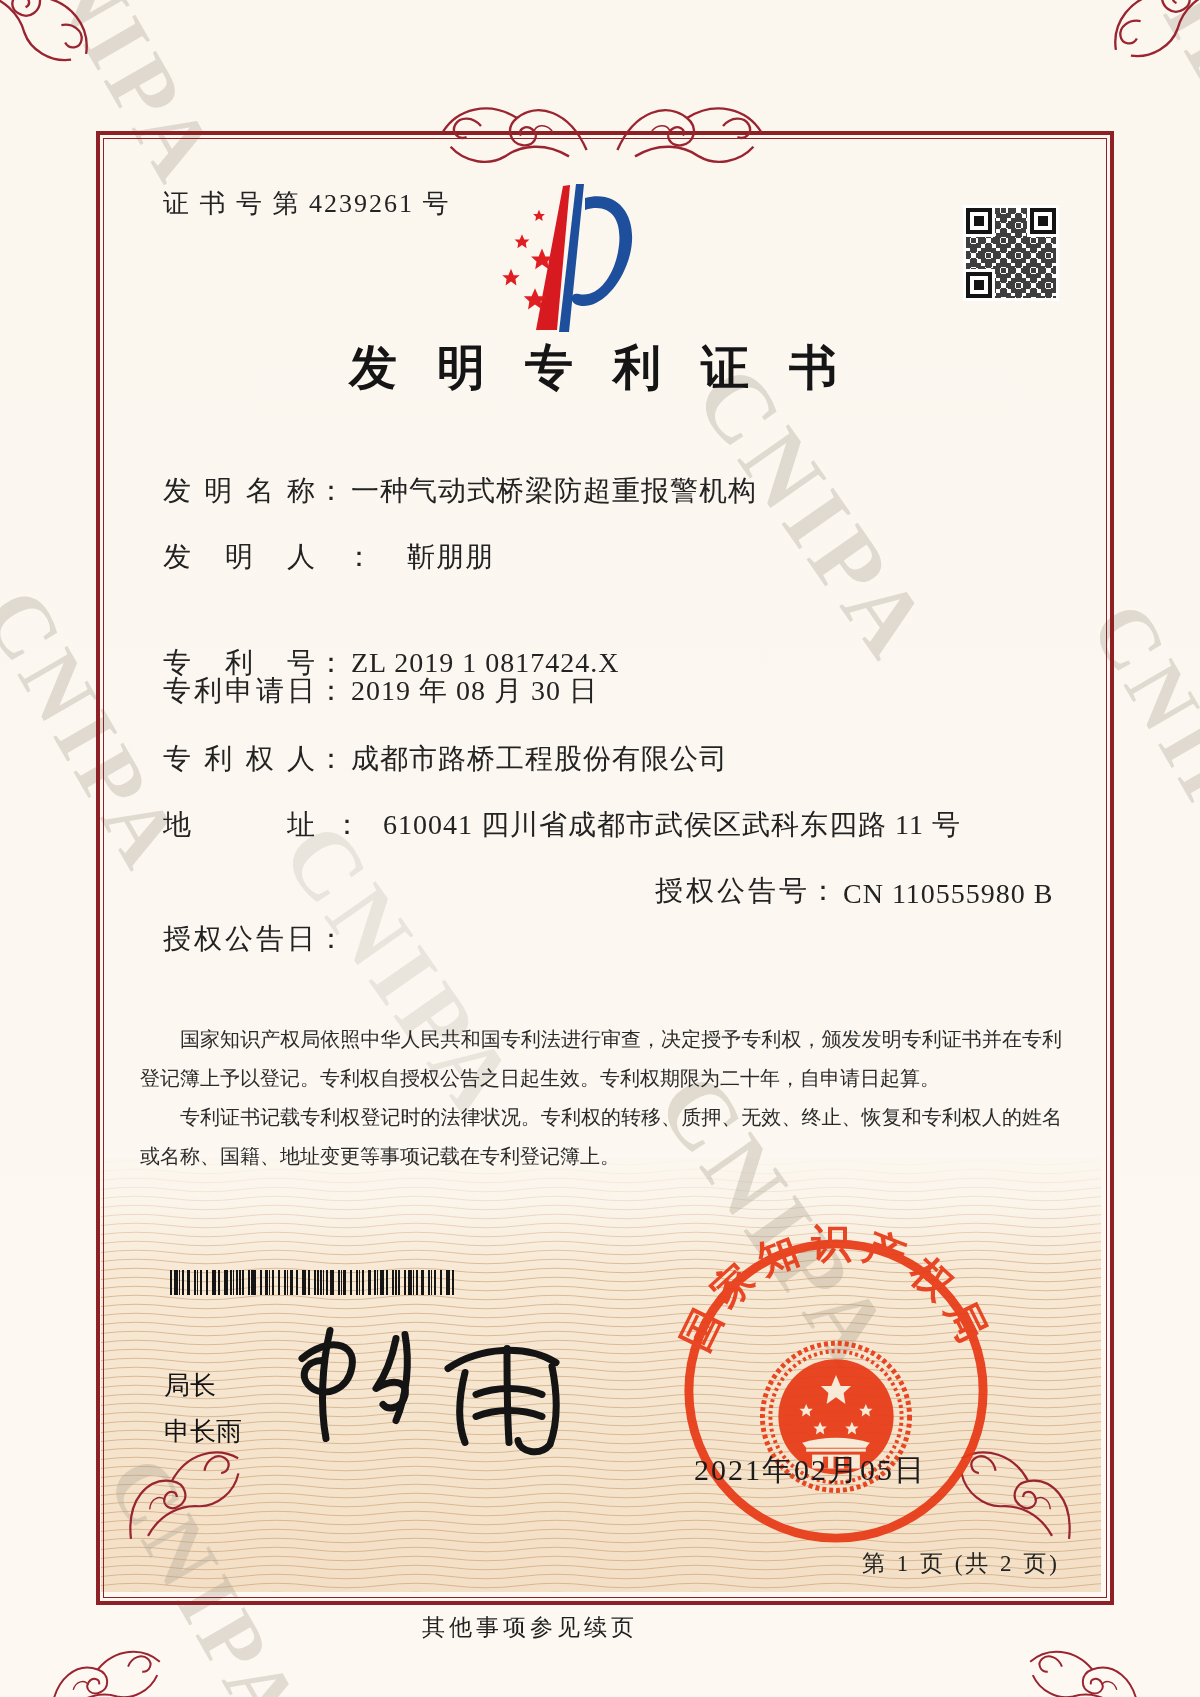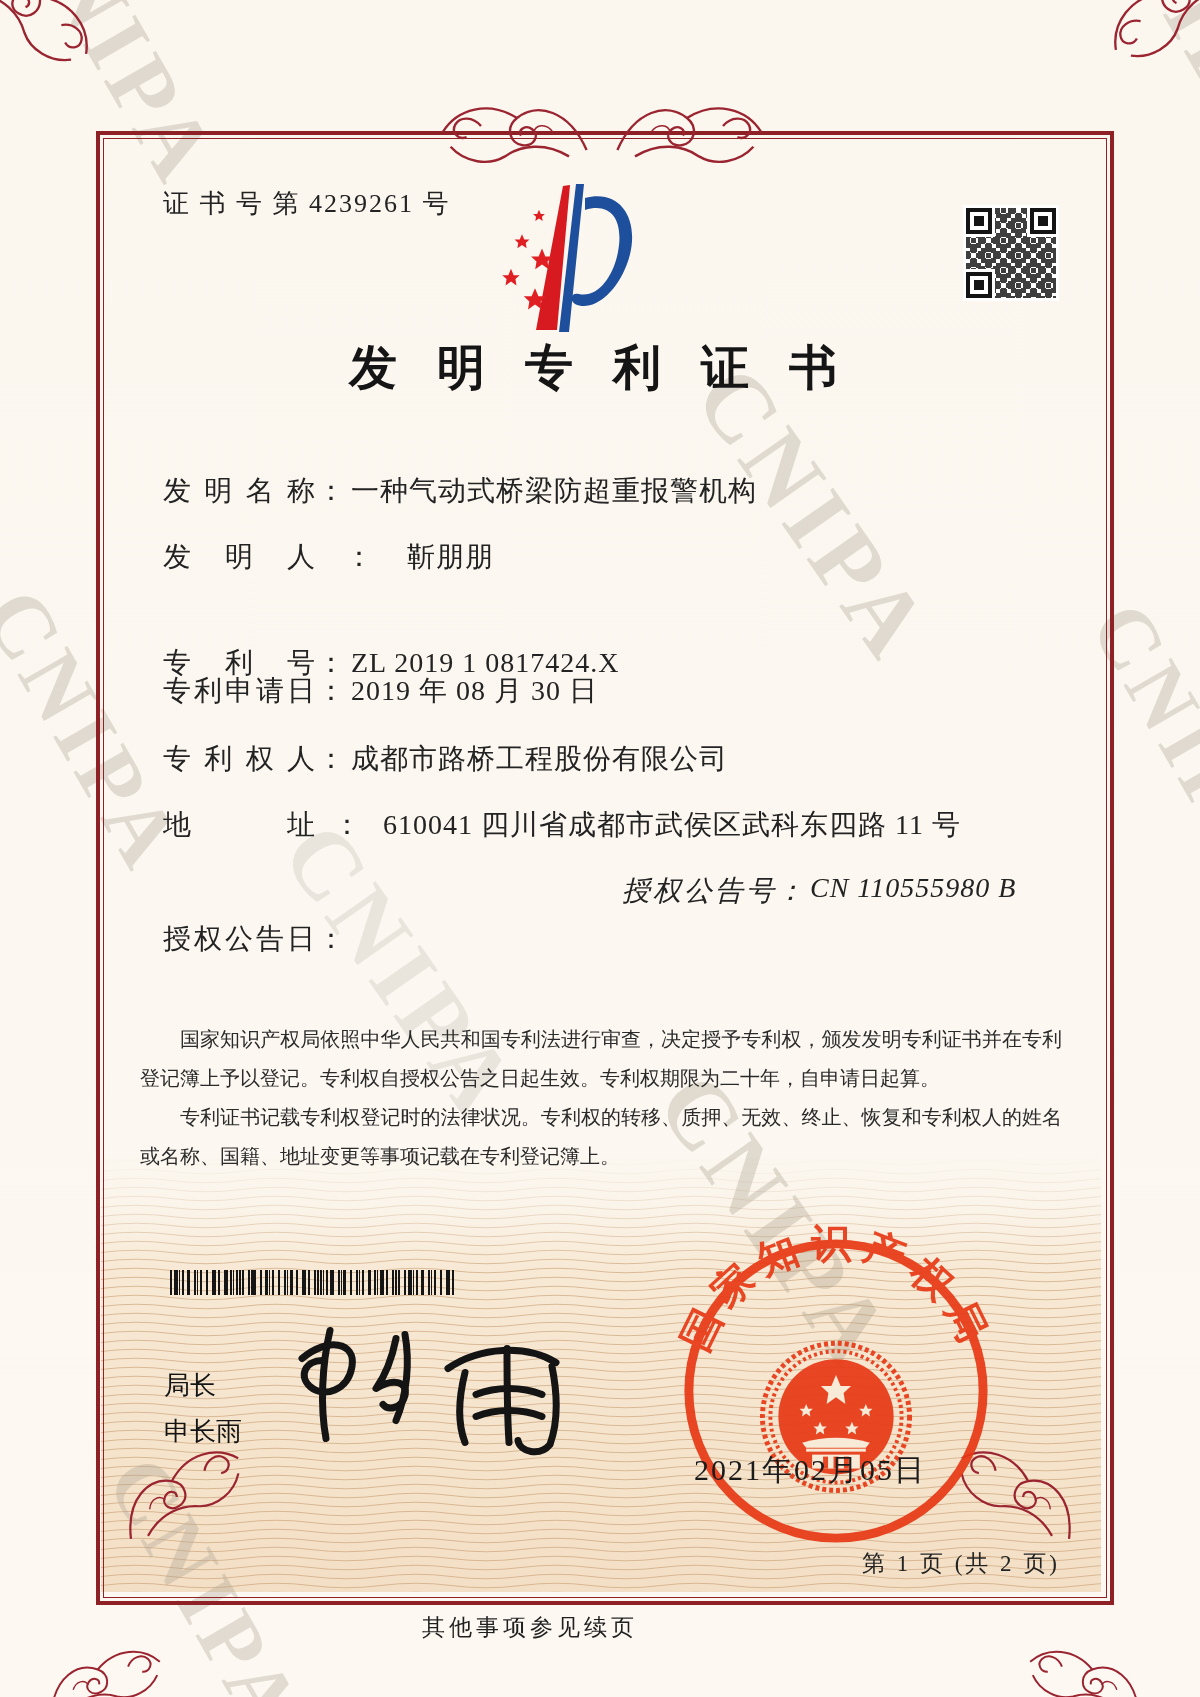--- a/index.html
+++ b/index.html
@@ -58,21 +58,21 @@
   .qf.tl{left:3px; top:3px;} .qf.tr{right:3px; top:3px;} .qf.bl{left:3px; bottom:3px;}
   .title{
     position:absolute; left:0; top:336px; width:1200px; text-align:center; z-index:5;
     font-size:48px; font-weight:bold; letter-spacing:14px; color:#151515;
   }
   
   .frow{position:absolute; left:163px; font-size:28px; z-index:5; display:flex; align-items:baseline; white-space:nowrap;}
   .flabel{display:inline-block; width:152px; text-align:justify; text-align-last:justify;}
   .fcolon{display:inline-block; margin:0 6px 0 2px;}
   .fval{letter-spacing:1px;}
-  .frow2{position:absolute; left:622px; font-size:28px; z-index:5; display:flex; align-items:flex-start; white-space:nowrap;font-style:italic;}
+  .frow2{position:absolute; left:655px; font-size:28px; z-index:5; display:flex; align-items:flex-end; white-space:nowrap;}
   
   .bodytext{
     position:absolute; left:140px; top:1020px; width:922px; z-index:5;
     font-size:20px; line-height:39px; text-align:justify; color:#2a2a2a;
   }
   .bodytext p{margin:0; text-indent:2em;}
   
   .barcode{
     position:absolute; left:170px; top:1270px; width:284px; height:25px; z-index:5;
     background:

